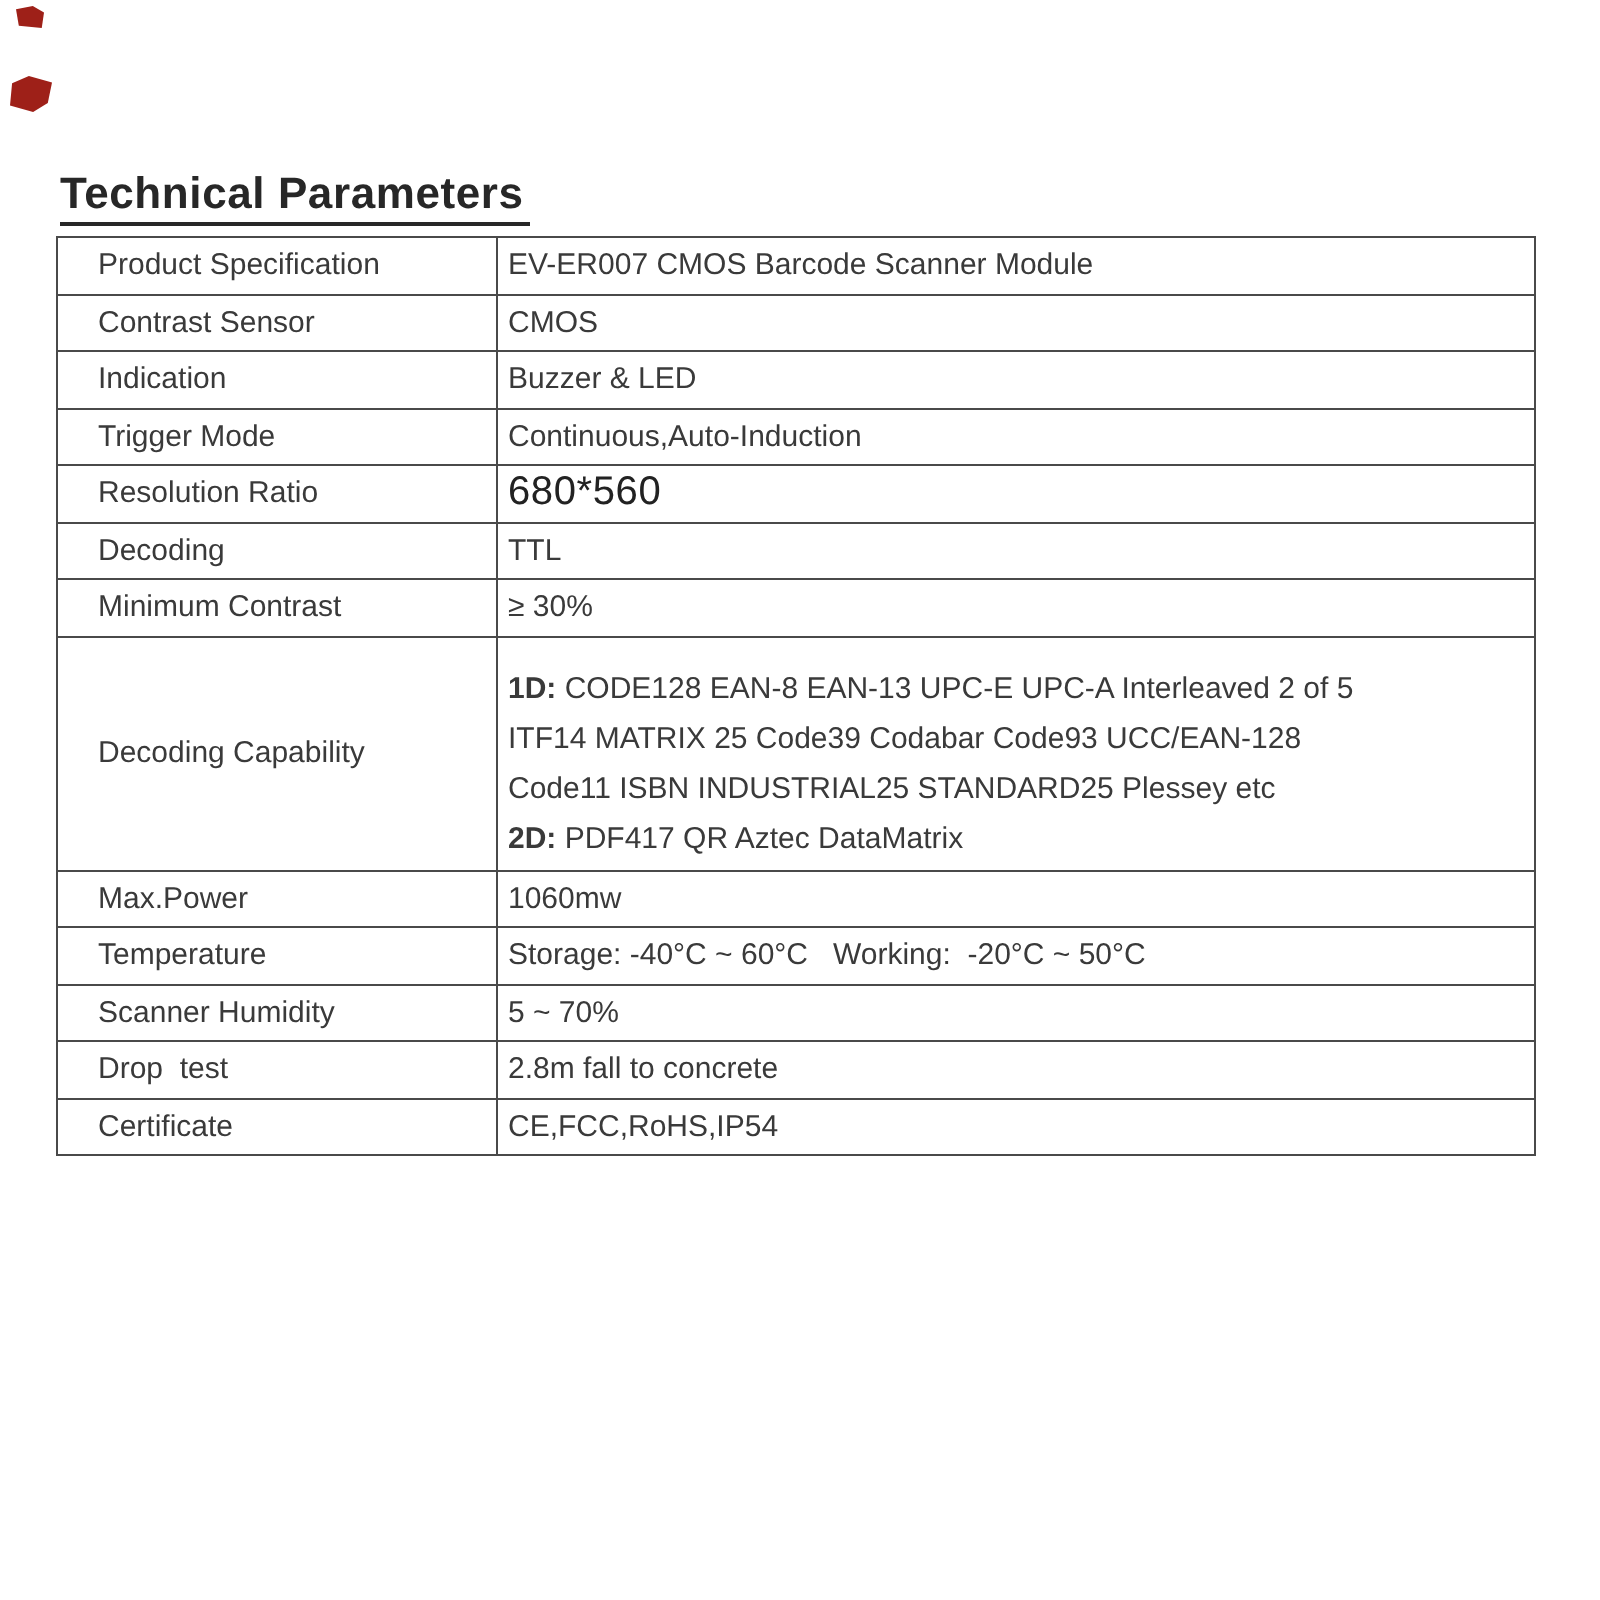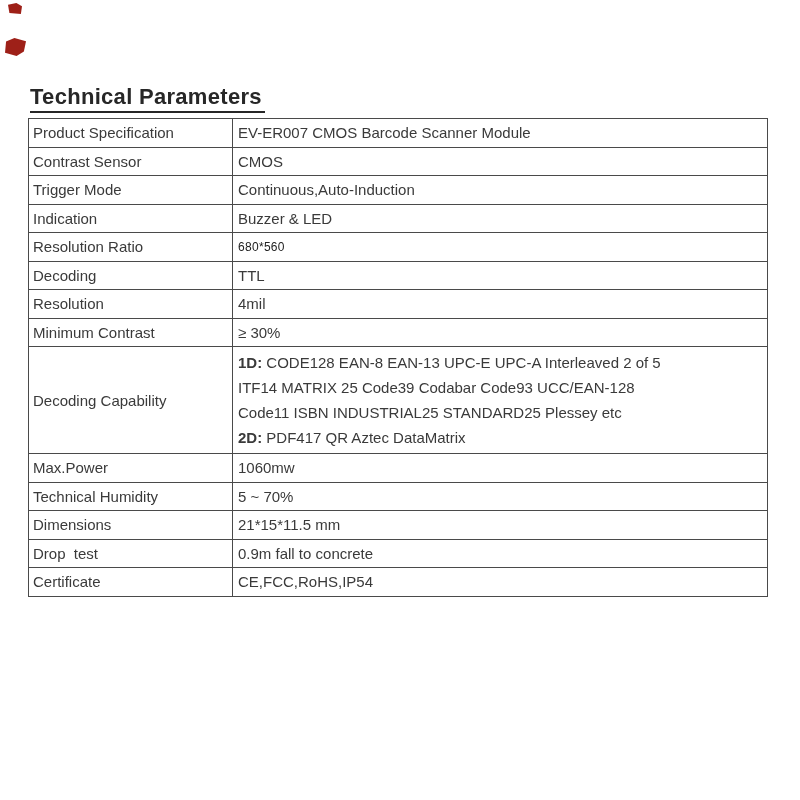--- a/index.html
+++ b/index.html
@@ -58,33 +58,33 @@
     border: 1px solid #4a4a4a;
     color: #3a3a3a;
     font-size: 15px;
     vertical-align: middle;
     white-space: pre-wrap;
     overflow: hidden;
   }
   td.label-cell {
     width: 196px;
     height: 27.5px;
-    padding: 0 3px 0 4px;
+    padding: 0 3px 0 20px;
   }
   td.value-cell {
     padding: 0 4px 0 5px;
   }
   td.value-cell.large {
-    font-size: 12px;
+    font-size: 20px;
     color: #222222;
     letter-spacing: 0.3px;
   }
   td.value-cell.multiline {
     height: 102px;
-    padding-top: 2px;
+    padding-top: 12px;
     padding-bottom: 2px;
   }
   .value-line {
     line-height: 25px;
   }
   .bold-prefix {
     font-weight: bold;
   }
 </style>
 </head>
@@ -99,61 +99,57 @@
   <tbody>
       <tr>
         <td class="label-cell">Product Specification</td>
         <td class="value-cell">EV-ER007 CMOS Barcode Scanner Module</td>
       </tr>
       <tr>
         <td class="label-cell">Contrast Sensor</td>
         <td class="value-cell">CMOS</td>
       </tr>
       <tr>
+        <td class="label-cell">Indication</td>
+        <td class="value-cell">Buzzer &amp; LED</td>
+      </tr>
+      <tr>
         <td class="label-cell">Trigger Mode</td>
         <td class="value-cell">Continuous,Auto-Induction</td>
-      </tr>
-      <tr>
-        <td class="label-cell">Indication</td>
-        <td class="value-cell">Buzzer &amp; LED</td>
       </tr>
       <tr>
         <td class="label-cell">Resolution Ratio</td>
         <td class="value-cell large">680*560</td>
       </tr>
       <tr>
         <td class="label-cell">Decoding</td>
         <td class="value-cell">TTL</td>
-      </tr>
-      <tr>
-        <td class="label-cell">Resolution</td>
-        <td class="value-cell">4mil</td>
       </tr>
       <tr>
         <td class="label-cell">Minimum Contrast</td>
         <td class="value-cell">≥ 30%</td>
       </tr>
       <tr>
         <td class="label-cell">Decoding Capability</td>
         <td class="value-cell multiline"><div class="value-line"><span class="bold-prefix">1D:</span><span> CODE128 EAN-8 EAN-13 UPC-E UPC-A Interleaved 2 of 5</span></div><div class="value-line"><span class="bold-prefix"></span><span>ITF14 MATRIX 25 Code39 Codabar Code93 UCC/EAN-128</span></div><div class="value-line"><span class="bold-prefix"></span><span>Code11 ISBN INDUSTRIAL25 STANDARD25 Plessey etc</span></div><div class="value-line"><span class="bold-prefix">2D:</span><span> PDF417 QR Aztec DataMatrix</span></div></td>
       </tr>
       <tr>
         <td class="label-cell">Max.Power</td>
         <td class="value-cell">1060mw</td>
       </tr>
       <tr>
-        <td class="label-cell">Technical Humidity</td>
+        <td class="label-cell">Temperature</td>
+        <td class="value-cell">Storage: -40°C ~ 60°C   Working:  -20°C ~ 50°C</td>
+      </tr>
+      <tr>
+        <td class="label-cell">Scanner Humidity</td>
         <td class="value-cell">5 ~ 70%</td>
       </tr>
       <tr>
-        <td class="label-cell">Dimensions</td>
-        <td class="value-cell">21*15*11.5 mm</td>
-      </tr>
-      <tr>
         <td class="label-cell">Drop  test</td>
-        <td class="value-cell">0.9m fall to concrete</td>
+        <td class="value-cell">2.8m fall to concrete</td>
       </tr>
       <tr>
         <td class="label-cell">Certificate</td>
         <td class="value-cell">CE,FCC,RoHS,IP54</td>
       </tr>
     </tbody>
 </table>
 
 </body></html>

